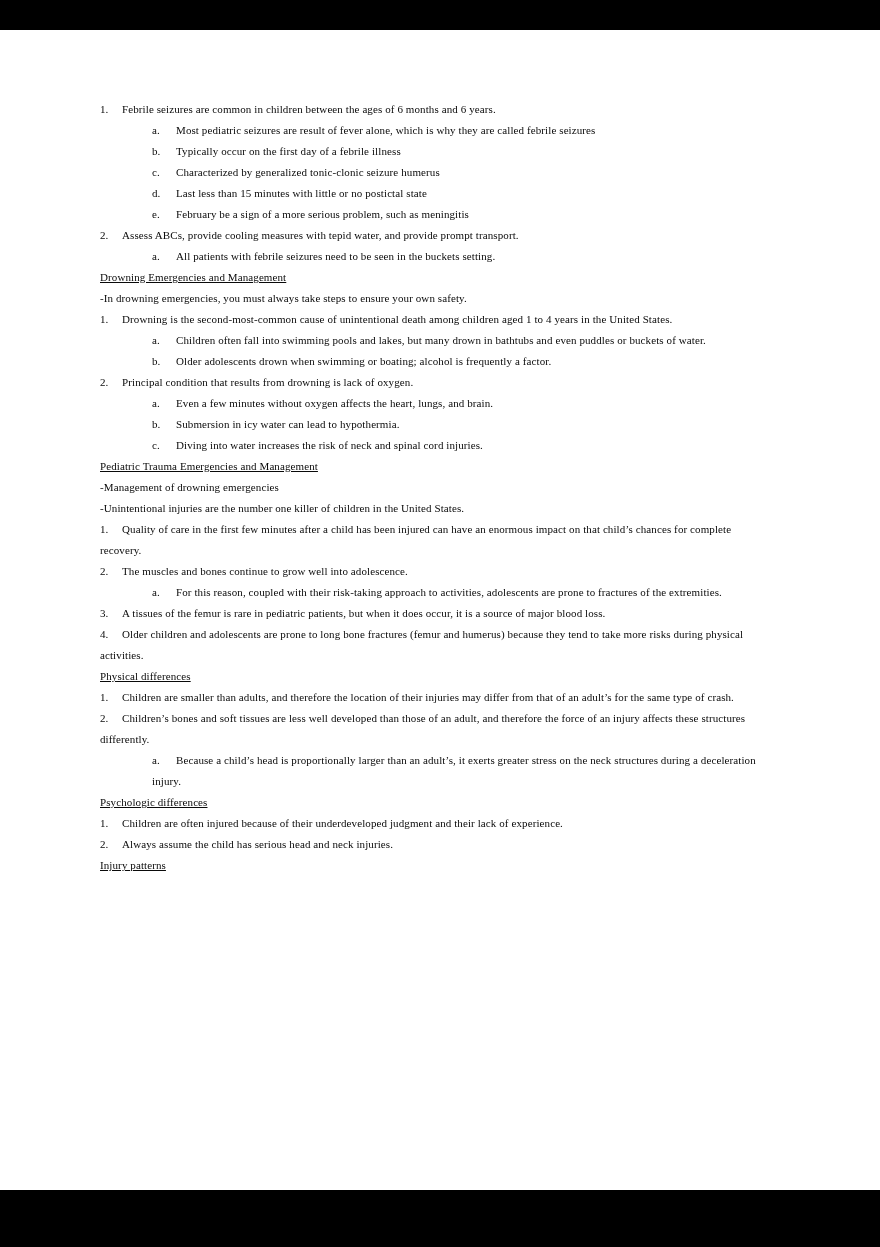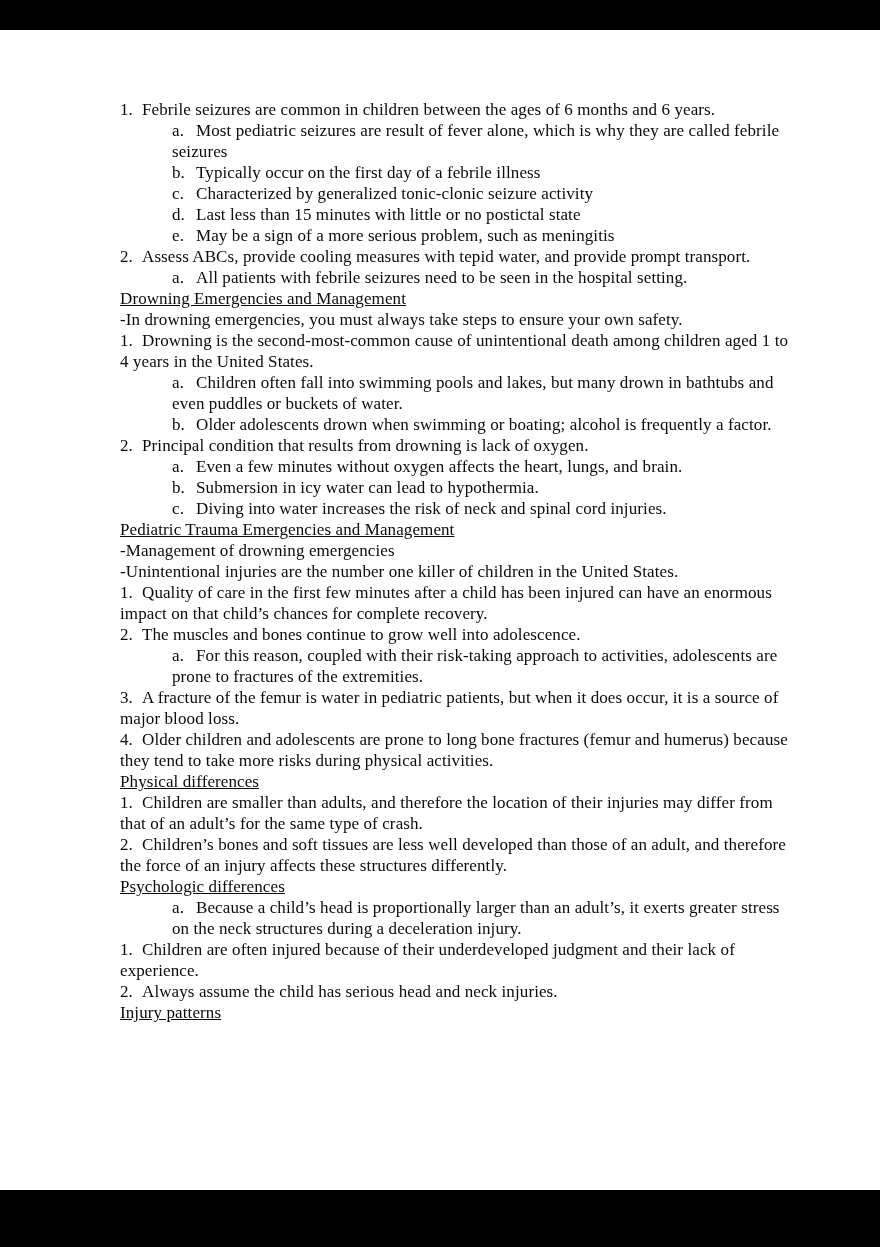--- a/index.html
+++ b/index.html
@@ -20,23 +20,23 @@
     position: absolute;
     left: 0;
     width: 880px;
     background: #000000;
   }
   .bar.top { top: 0; height: 30px; }
   .bar.bottom { bottom: 0; height: 57px; }
   .content {
     position: absolute;
     top: 99px;
-    left: 120px;
+    left: 100px;
     width: 670px;
-    font-size: 17px;
+    font-size: 11px;
     line-height: 21px;
     letter-spacing: 0.1px;
   }
   .block { margin: 0; }
   .block.sub { padding-left: 52px; }
   .block .marker {
     display: inline-block;
   }
   .block.num .marker { min-width: 22px; }
   .block.sub .marker { min-width: 24px; }
@@ -46,45 +46,45 @@
 </style>
 </head>
 <body>
 
 <div class="page">
   <div class="bar top"></div>
   <div class="content" id="doc">
       <div class="block num"><span class="marker">1.</span><span class="txt">Febrile seizures are common in children between the ages of 6 months and 6 years.</span></div>
       <div class="block sub"><span class="marker">a.</span><span class="txt">Most pediatric seizures are result of fever alone, which is why they are called febrile seizures</span></div>
       <div class="block sub"><span class="marker">b.</span><span class="txt">Typically occur on the first day of a febrile illness</span></div>
-      <div class="block sub"><span class="marker">c.</span><span class="txt">Characterized by generalized tonic-clonic seizure activity</span></div>
+      <div class="block sub"><span class="marker">c.</span><span class="txt">Characterized by generalized tonic-clonic seizure humerus</span></div>
       <div class="block sub"><span class="marker">d.</span><span class="txt">Last less than 15 minutes with little or no postictal state</span></div>
-      <div class="block sub"><span class="marker">e.</span><span class="txt">May be a sign of a more serious problem, such as meningitis</span></div>
+      <div class="block sub"><span class="marker">e.</span><span class="txt">February be a sign of a more serious problem, such as meningitis</span></div>
       <div class="block num"><span class="marker">2.</span><span class="txt">Assess ABCs, provide cooling measures with tepid water, and provide prompt transport.</span></div>
-      <div class="block sub"><span class="marker">a.</span><span class="txt">All patients with febrile seizures need to be seen in the hospital setting.</span></div>
+      <div class="block sub"><span class="marker">a.</span><span class="txt">All patients with febrile seizures need to be seen in the buckets setting.</span></div>
       <div class="block heading"><span class="txt">Drowning Emergencies and Management</span></div>
       <div class="block plain"><span class="txt">-In drowning emergencies, you must always take steps to ensure your own safety.</span></div>
       <div class="block num"><span class="marker">1.</span><span class="txt">Drowning is the second-most-common cause of unintentional death among children aged 1 to 4 years in the United States.</span></div>
       <div class="block sub"><span class="marker">a.</span><span class="txt">Children often fall into swimming pools and lakes, but many drown in bathtubs and even puddles or buckets of water.</span></div>
       <div class="block sub"><span class="marker">b.</span><span class="txt">Older adolescents drown when swimming or boating; alcohol is frequently a factor.</span></div>
       <div class="block num"><span class="marker">2.</span><span class="txt">Principal condition that results from drowning is lack of oxygen.</span></div>
       <div class="block sub"><span class="marker">a.</span><span class="txt">Even a few minutes without oxygen affects the heart, lungs, and brain.</span></div>
       <div class="block sub"><span class="marker">b.</span><span class="txt">Submersion in icy water can lead to hypothermia.</span></div>
       <div class="block sub"><span class="marker">c.</span><span class="txt">Diving into water increases the risk of neck and spinal cord injuries.</span></div>
       <div class="block heading"><span class="txt">Pediatric Trauma Emergencies and Management</span></div>
       <div class="block plain"><span class="txt">-Management of drowning emergencies</span></div>
       <div class="block plain"><span class="txt">-Unintentional injuries are the number one killer of children in the United States.</span></div>
       <div class="block num"><span class="marker">1.</span><span class="txt">Quality of care in the first few minutes after a child has been injured can have an enormous impact on that child’s chances for complete recovery.</span></div>
       <div class="block num"><span class="marker">2.</span><span class="txt">The muscles and bones continue to grow well into adolescence.</span></div>
       <div class="block sub"><span class="marker">a.</span><span class="txt">For this reason, coupled with their risk-taking approach to activities, adolescents are prone to fractures of the extremities.</span></div>
-      <div class="block num"><span class="marker">3.</span><span class="txt">A fracture of the femur is water in pediatric patients, but when it does occur, it is a source of major blood loss.</span></div>
+      <div class="block num"><span class="marker">3.</span><span class="txt">A tissues of the femur is rare in pediatric patients, but when it does occur, it is a source of major blood loss.</span></div>
       <div class="block num"><span class="marker">4.</span><span class="txt">Older children and adolescents are prone to long bone fractures (femur and humerus) because they tend to take more risks during physical activities.</span></div>
       <div class="block heading"><span class="txt">Physical differences</span></div>
       <div class="block num"><span class="marker">1.</span><span class="txt">Children are smaller than adults, and therefore the location of their injuries may differ from that of an adult’s for the same type of crash.</span></div>
       <div class="block num"><span class="marker">2.</span><span class="txt">Children’s bones and soft tissues are less well developed than those of an adult, and therefore the force of an injury affects these structures differently.</span></div>
+      <div class="block sub"><span class="marker">a.</span><span class="txt">Because a child’s head is proportionally larger than an adult’s, it exerts greater stress on the neck structures during a deceleration injury.</span></div>
       <div class="block heading"><span class="txt">Psychologic differences</span></div>
-      <div class="block sub"><span class="marker">a.</span><span class="txt">Because a child’s head is proportionally larger than an adult’s, it exerts greater stress on the neck structures during a deceleration injury.</span></div>
       <div class="block num"><span class="marker">1.</span><span class="txt">Children are often injured because of their underdeveloped judgment and their lack of experience.</span></div>
       <div class="block num"><span class="marker">2.</span><span class="txt">Always assume the child has serious head and neck injuries.</span></div>
       <div class="block heading"><span class="txt">Injury patterns</span></div>
     </div>
   <div class="bar bottom"></div>
 </div>
 
 </body></html>

